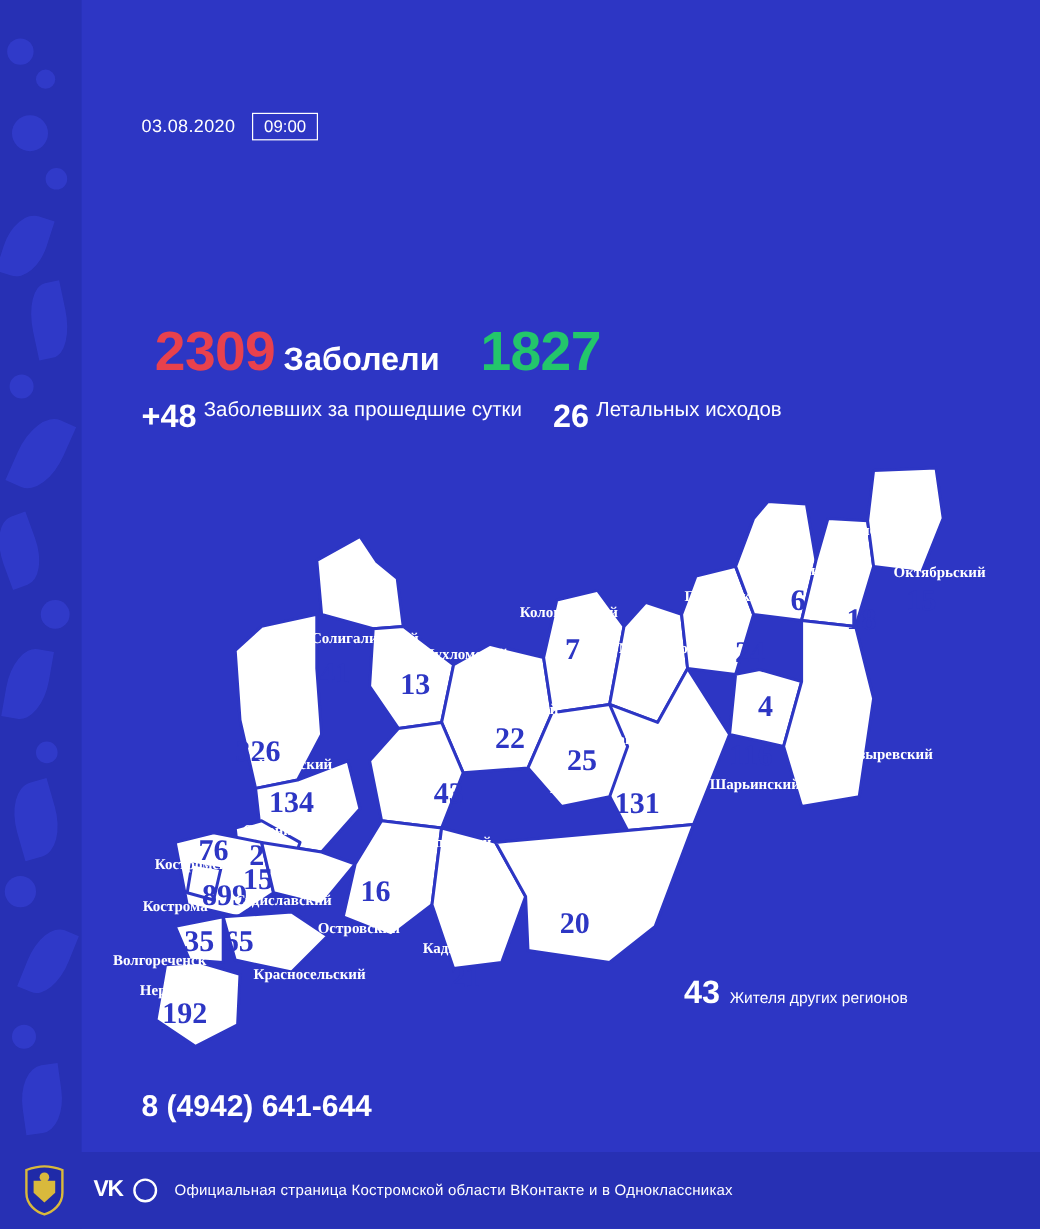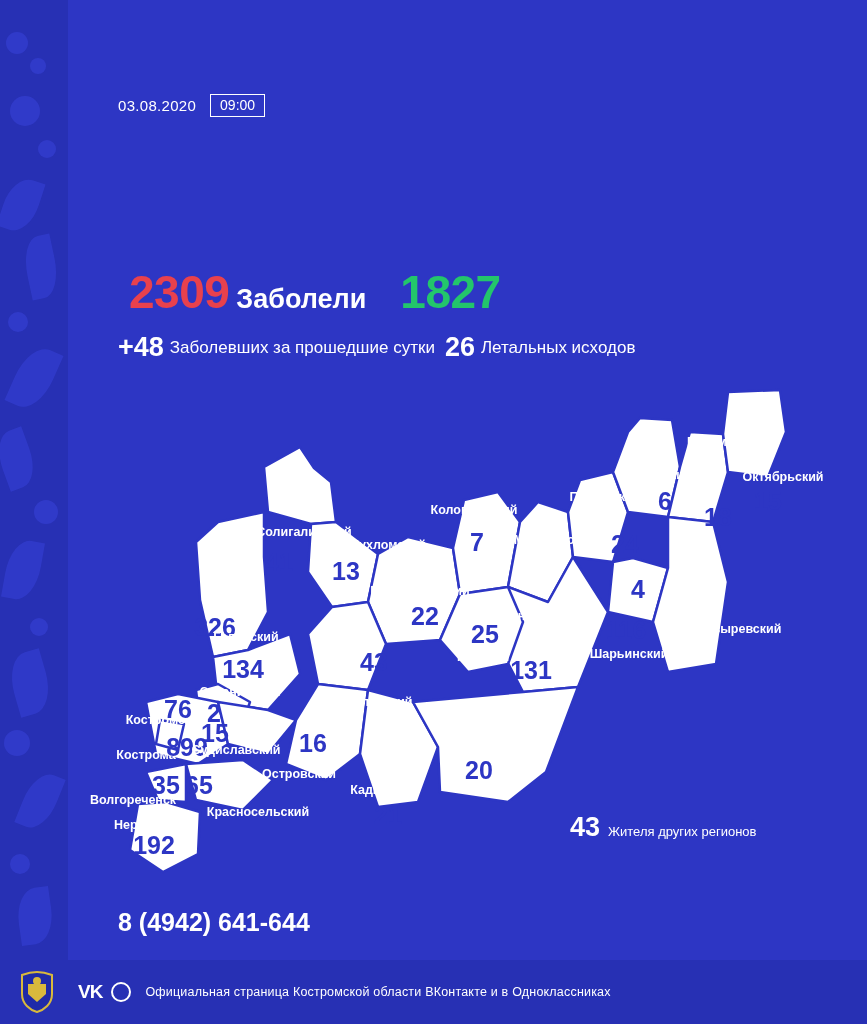--- a/index.html
+++ b/index.html
@@ -70,32 +70,32 @@
     white-space: nowrap;
   }
   .big-num { font-size: 46px; font-weight: bold; letter-spacing: -.5px; margin-left: 11px; }
   .big-label { font-size: 27px; font-weight: bold; margin-left: 7px; }
   #ill-count { color: #e8414d; }
   #recovered-count { color: #23c66b; margin-left: 34px; }
   #stats-row2 {
     position: absolute;
     left: 118px; top: 332px;
     display: flex;
-    align-items: center;
+    align-items: flex-start;
     white-space: nowrap;
     font-size: 17px;
   }
   .mid-num { font-size: 27px; font-weight: bold; }
   .mid-label { font-size: 17px; margin-left: 6px; }
-  #deaths-num { margin-left: 10px; }
+  #deaths-num { margin-left: 26px; }
   
   #map-area {
     position: absolute;
     left: 68px; top: 372px;
-    width: 648px; height: 510px;
+    width: 648px; height: 510px; font-family: Liberation Serif, serif;
   }
   #map-area svg { position: absolute; left: 0; top: 0; }
   .region-num {
     position: absolute;
     font-size: 25px;
     font-weight: bold;
     color: #2d36c4;
     line-height: 1;
     transform: translate(-50%, -50%);
     white-space: nowrap;

